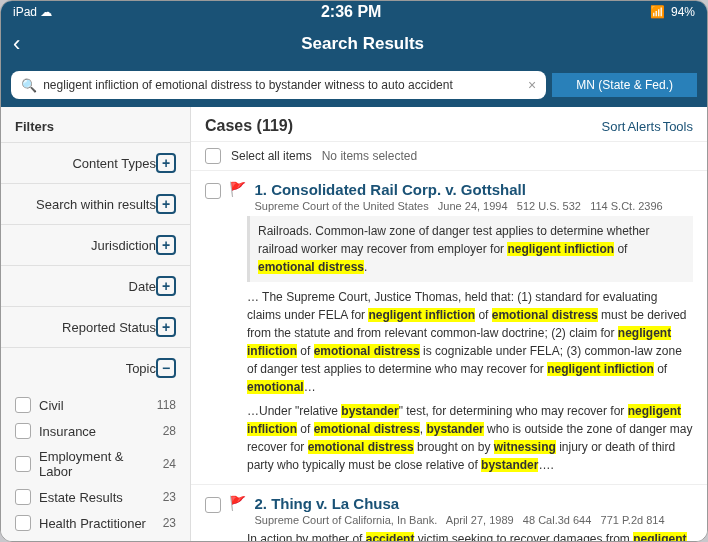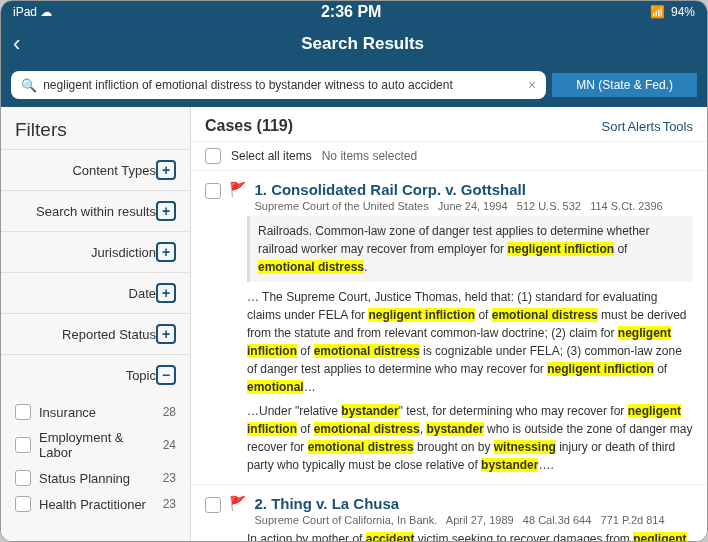--- a/index.html
+++ b/index.html
@@ -102,22 +102,22 @@
     }
     
     .sidebar {
       width: 190px;
       border-right: 1px solid #ddd;
       overflow-y: auto;
       background: #f7f7f7;
       flex-shrink: 0;
     }
     .sidebar-title {
-      font-size: 19px;
-      font-weight: 400;
+      font-size: 13px;
+      font-weight: 700;
       color: #333;
       padding: 12px 14px 8px 14px;
     }
     .filter-section {
       border-top: 1px solid #e0e0e0;
     }
     .filter-header {
       display: flex;
       justify-content: flex-end;
       align-items: center;
@@ -346,31 +346,36 @@
       </div>
 
       <div class="filter-section">
         <div class="filter-header">
           <span class="filter-header-label">Topic</span>
           <div class="filter-icon minus">−</div>
         </div>
         <div class="topic-items">
           <div class="topic-item">
             <div class="topic-checkbox"></div>
+            <span class="topic-name">Civil</span>
+            <span class="topic-count">118</span>
+          </div>
+          <div class="topic-item">
+            <div class="topic-checkbox"></div>
             <span class="topic-name">Insurance</span>
             <span class="topic-count">28</span>
           </div>
           <div class="topic-item">
             <div class="topic-checkbox"></div>
             <span class="topic-name">Employment &amp; Labor</span>
             <span class="topic-count">24</span>
           </div>
           <div class="topic-item">
             <div class="topic-checkbox"></div>
-            <span class="topic-name">Status Planning</span>
+            <span class="topic-name">Estate Results</span>
             <span class="topic-count">23</span>
           </div>
           <div class="topic-item">
             <div class="topic-checkbox"></div>
             <span class="topic-name">Health Practitioner</span>
             <span class="topic-count">23</span>
           </div>
         </div>
 
       </div>

